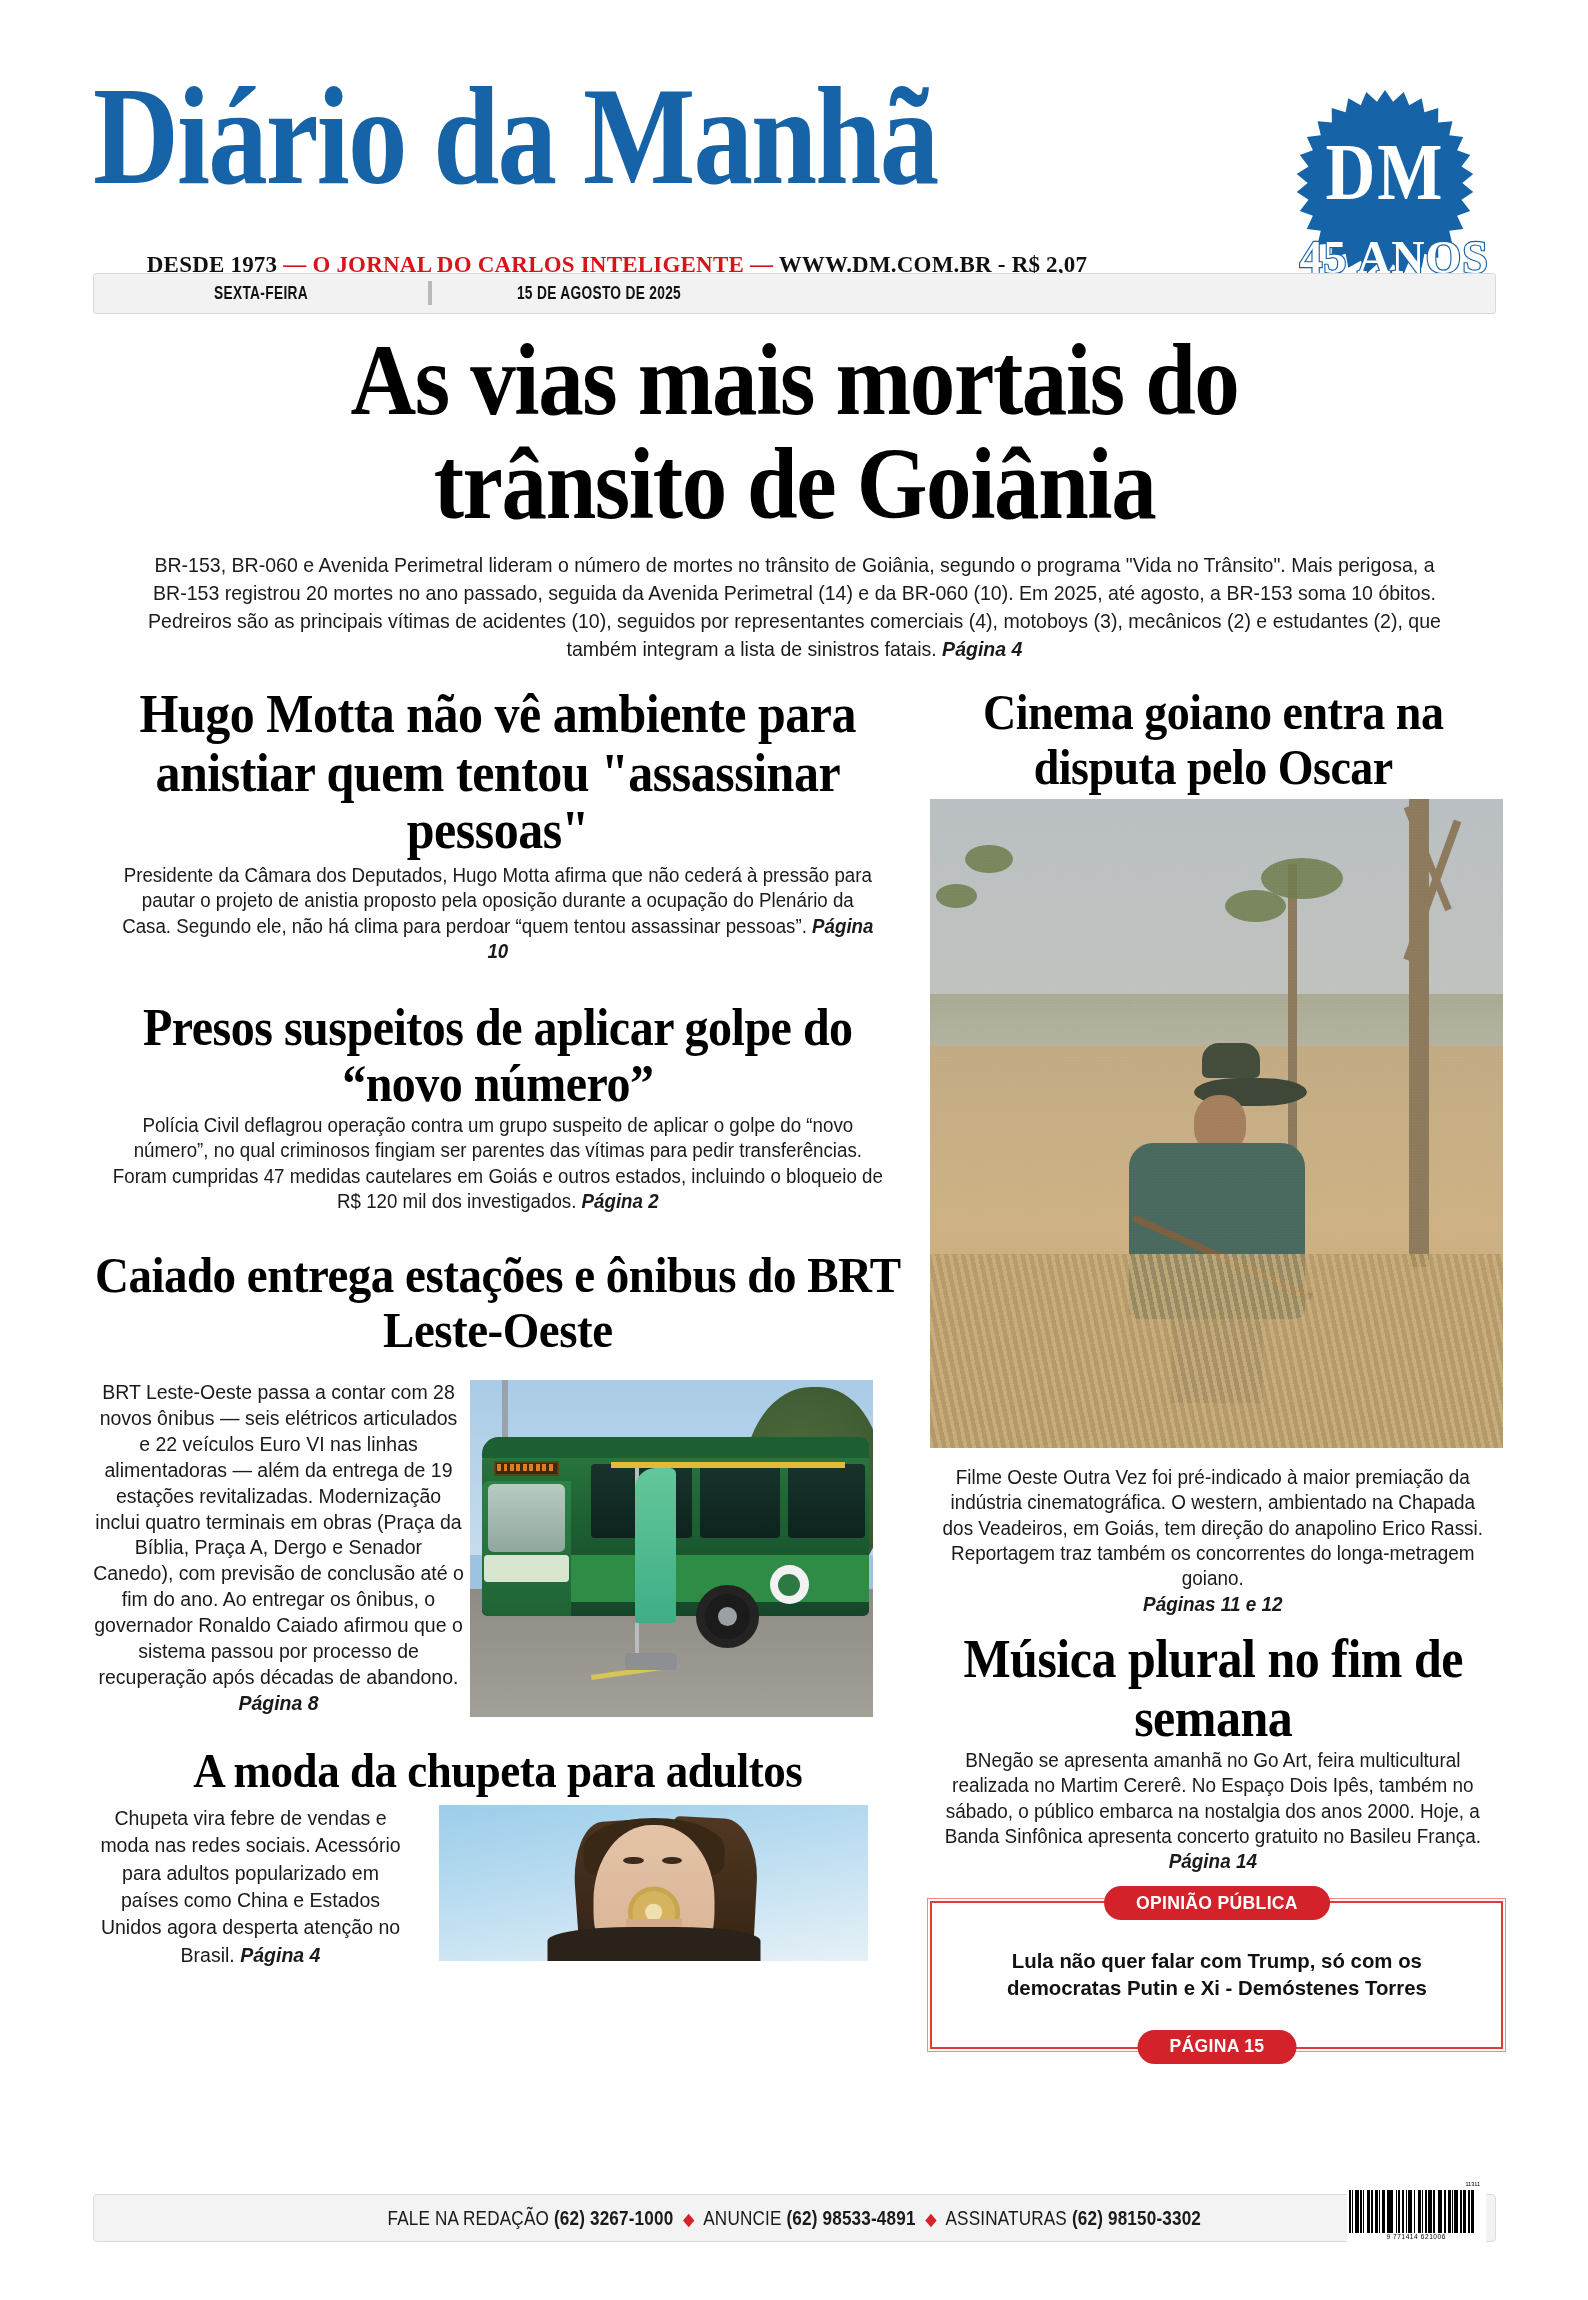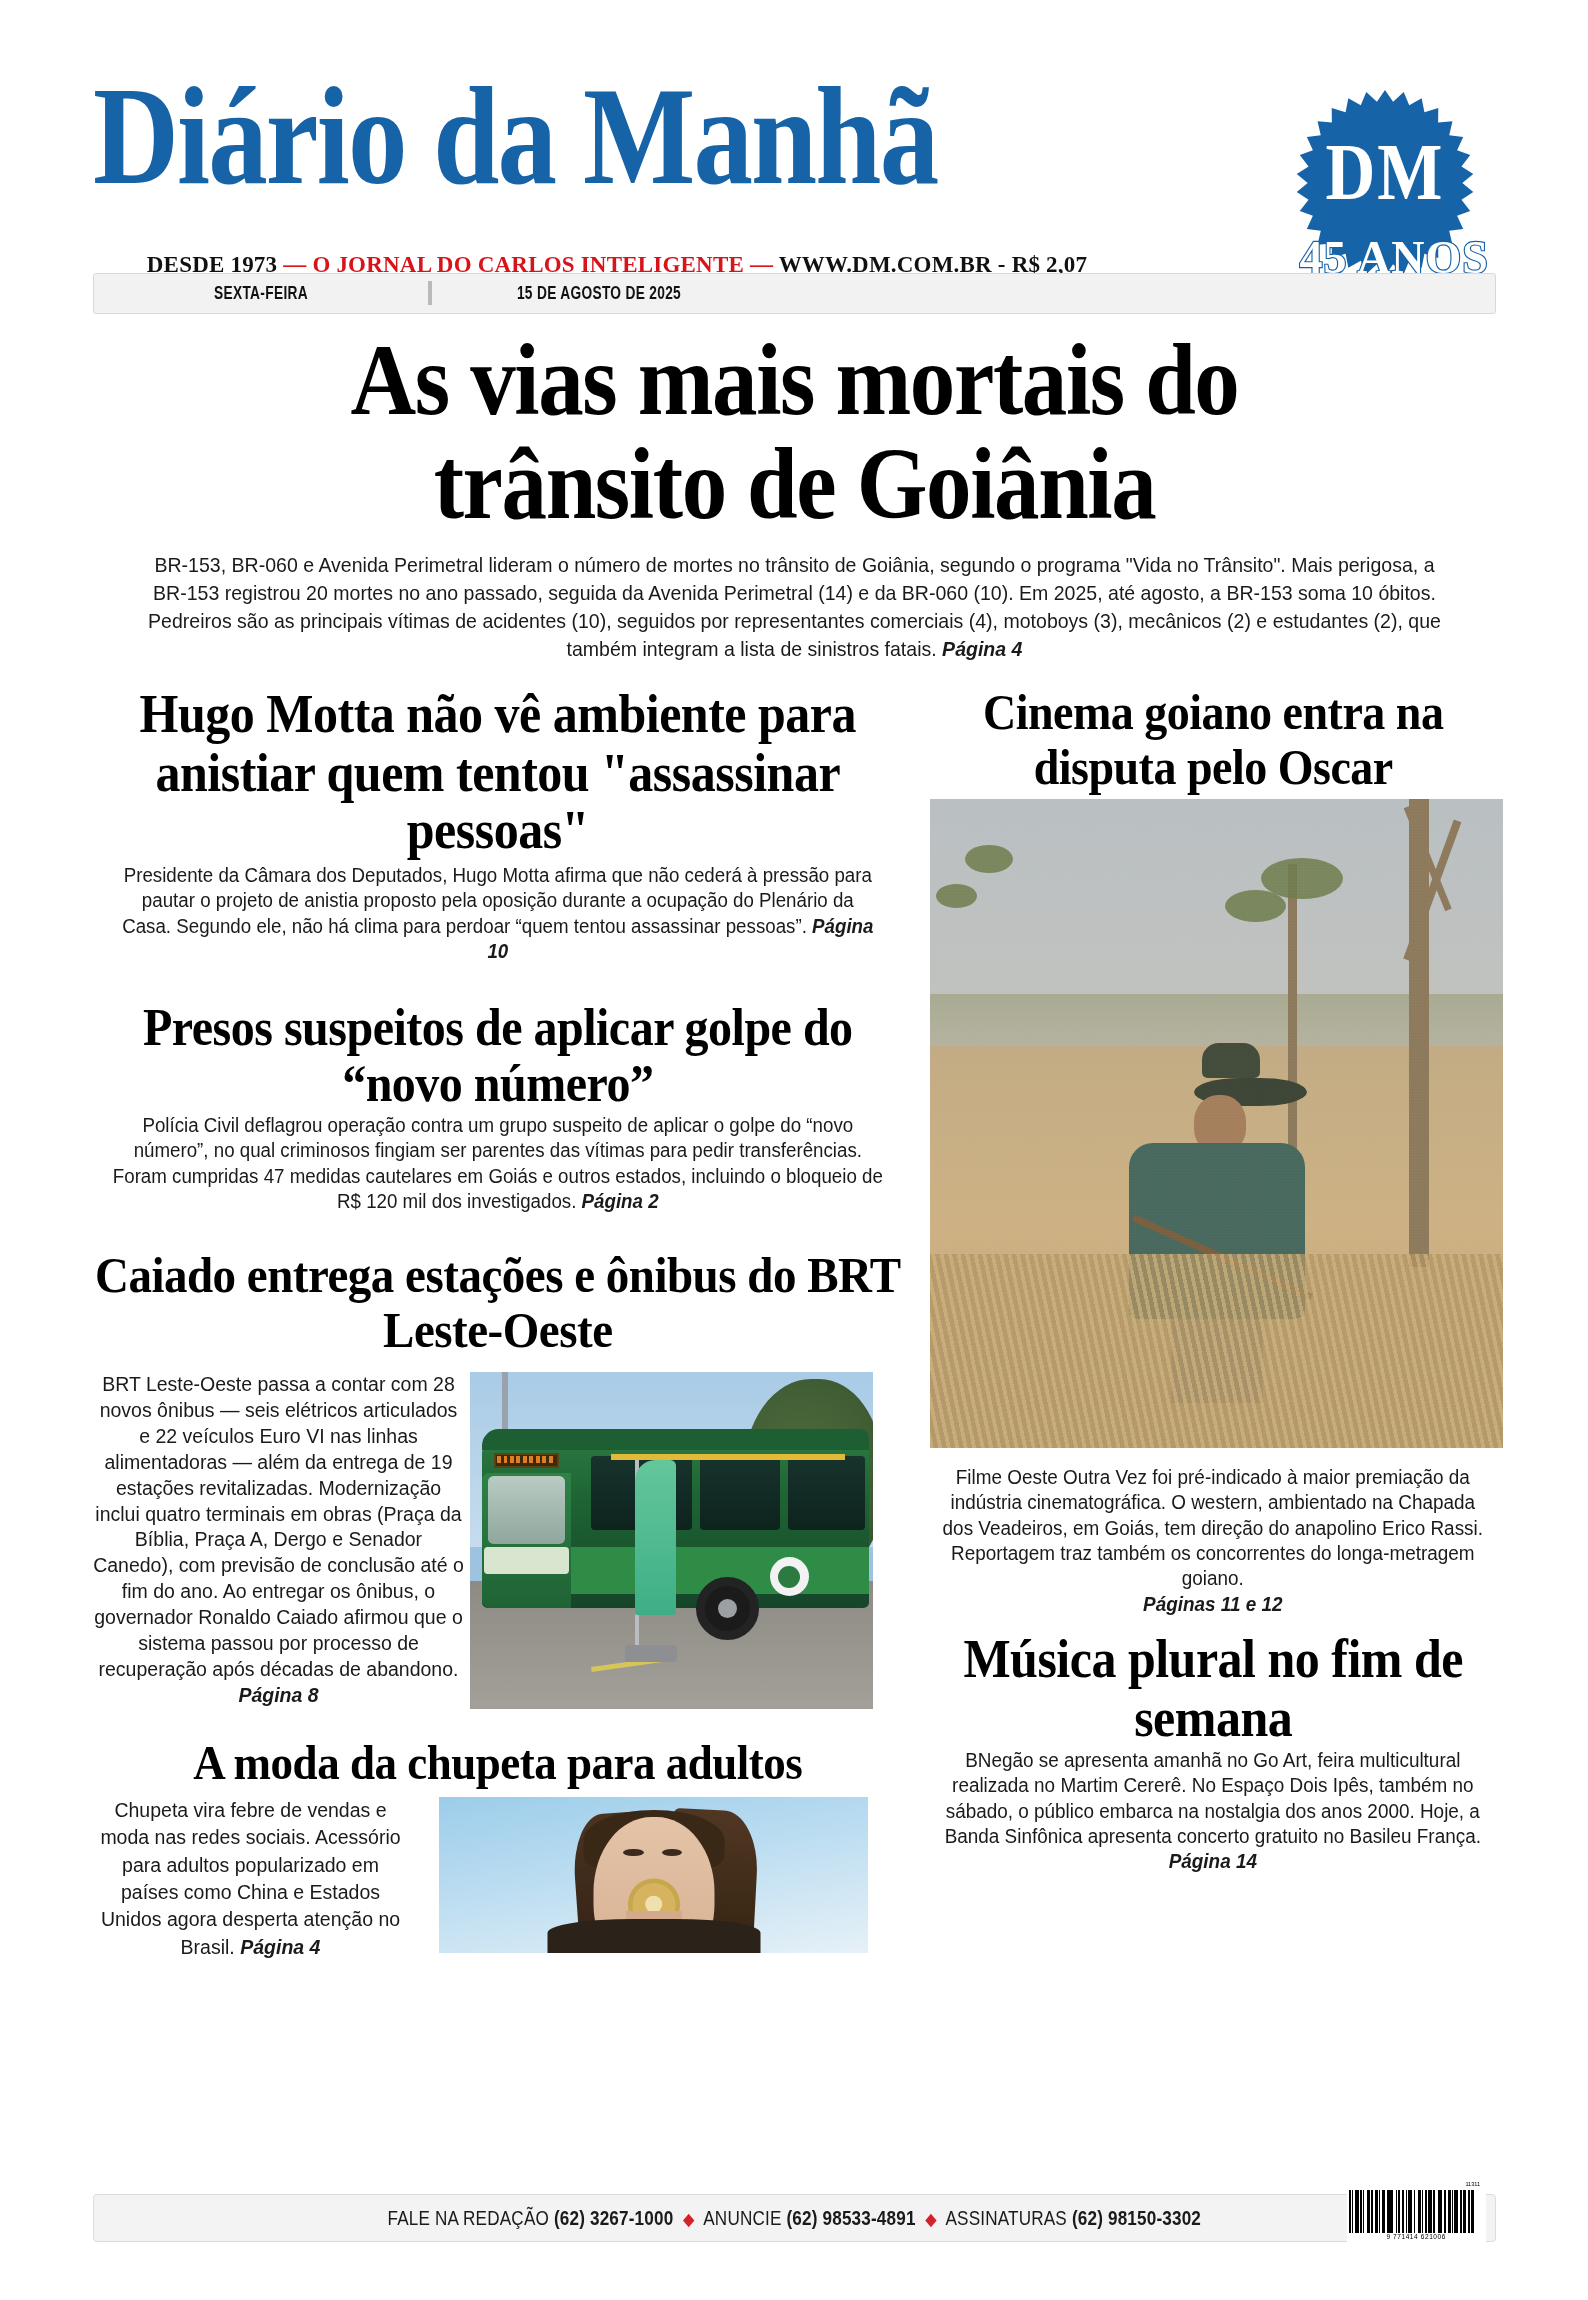--- a/index.html
+++ b/index.html
@@ -190,21 +190,21 @@
   .s-hugo-body { font-size: 19.5px; margin-top: 20.4px; padding: 0 11px; transform: scaleX(0.96); }
 
   
   .s-presos { margin-top: 35px; }
   .s-presos-hl { font-size: 48px; line-height: 1.07; }
   .s-presos-body { font-size: 19.5px; margin-top: 11px; transform: scaleX(0.96); }
 
   
   .s-caiado { margin-top: 33px; }
   .s-caiado-hl { font-size: 47px; line-height: 1.07; }
-  .s-caiado-flow { display: flex; margin-top: 24px; gap: 6px; align-items: center; }
+  .s-caiado-flow { display: flex; margin-top: 32px; gap: 6px; align-items: center; }
   .s-caiado-text { width: 371px; font-size: 19.5px; line-height: 1.33; }
   .s-caiado-photo {
     width: 403px; height: 337px;
     overflow: hidden; position: relative;
     background: #9ec3e0;
   }
 
   
   .s-chupeta { margin-top: 28px; }
   .s-chupeta-hl { font-size: 45px; line-height: 1.05; }
@@ -577,20 +577,25 @@
         </div>
       </div>
 
       <div class="s-musica">
         <div class="hl-serif s-musica-hl">Música plural no fim de semana</div>
         <div class="body-sans s-musica-body">
           <span>BNegão se apresenta amanhã no Go Art, feira multicultural realizada no Martim Cererê. No Espaço Dois Ipês, também no sábado, o público embarca na nostalgia dos anos 2000. Hoje, a Banda Sinfônica apresenta concerto gratuito no Basileu França.  </span><b>Página 14</b>
         </div>
       </div>
 
+      <div class="opiniao">
+        <div class="opiniao-pill top">OPINIÃO PÚBLICA</div>
+        <div class="opiniao-text">Lula não quer falar com Trump, só com os democratas Putin e Xi - Demóstenes Torres</div>
+        <div class="opiniao-pill bottom">PÁGINA 15</div>
+      </div>
 
     </div>
   </div>
 
   <div class="footer">
     <div class="footer-text">
       <span>FALE NA REDAÇÃO</span>
       <b>(62) 3267-1000</b>
       <span class="dia">◆</span>
       <span>ANUNCIE</span>

